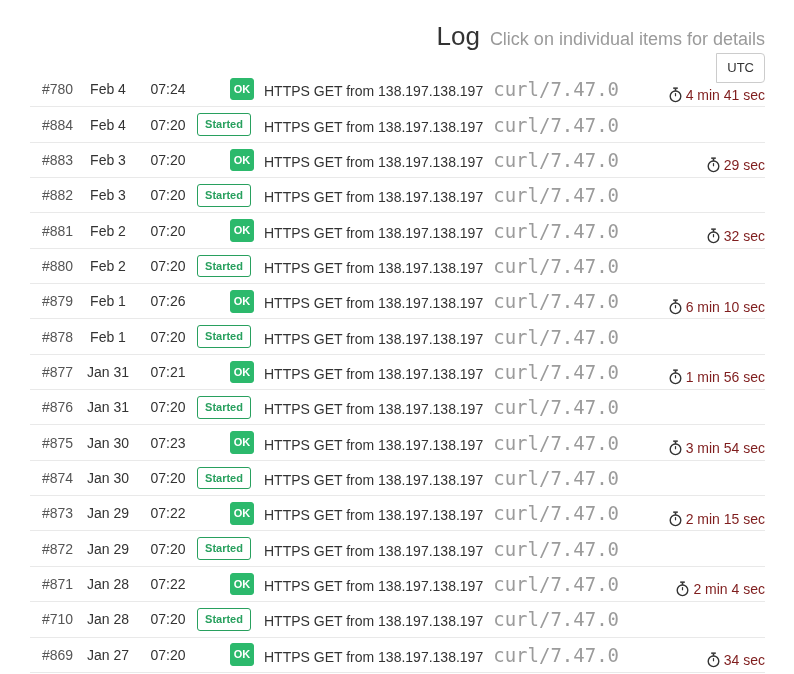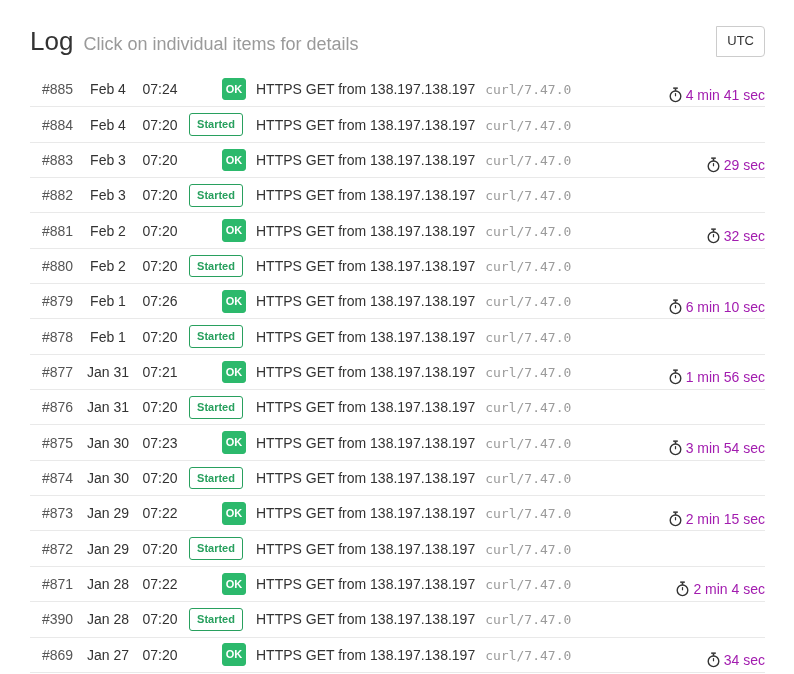--- a/index.html
+++ b/index.html
@@ -4,21 +4,21 @@
 <style>
   html,body{margin:0;padding:0;background:#fff;}
   body{
     width:794px;height:674px;overflow:hidden;
     font-family:"Liberation Sans",sans-serif;
     color:var(--text,#333);
     -webkit-font-smoothing:antialiased;
   }
   .page{padding:20px 29px 0 30px;box-sizing:border-box;}
   
-  .header{display:flex;align-items:center;height:42px;}
+  .header{display:flex;align-items:flex-end;height:42px;flex-direction:column;}
   .title-wrap{display:flex;align-items:baseline;}
   h1.page-title{margin:0;font-size:26px;font-weight:400;color:#333;line-height:32px;letter-spacing:0;}
   .subtitle{margin-left:10px;font-size:18px;color:#9a9a9a;}
   .btn-group{margin-left:auto;display:flex;margin-top:1px;}
   .btn{
     font-family:"Liberation Sans",sans-serif;
     font-size:13px;line-height:1.42;color:#333;
     background:#fff;border:1px solid #ccc;
     padding:5px 10px;cursor:pointer;white-space:nowrap;
   }
@@ -28,26 +28,26 @@
   
   .log-list{margin-top:10px;}
   .log-row{
     display:flex;align-items:center;
     height:35.35px;box-sizing:border-box;
     border-bottom:1px solid var(--row-border,#e9e9e9);
     font-size:14px;cursor:pointer;
   }
   .c-id{width:38px;padding-left:12px;color:#555;flex:none;}
   .c-date{width:56px;text-align:center;flex:none;color:#333;}
-  .c-time{width:48px;text-align:center;flex:none;color:#333;}
+  .c-time{width:48px;text-align:center;flex:none;color:#333;margin-left:8px;}
   .c-badge{width:64px;text-align:center;flex:none;}
   .c-desc{flex:1 1 auto;min-width:0;padding-left:8px;display:flex;align-items:baseline;white-space:nowrap;overflow:hidden;}
   .desc-text{color:#333;}
-  .agent{margin-left:10px;font-family:"DejaVu Sans Mono",monospace;font-size:13px;color:var(--muted,#9b9b9b);}
-  .c-dur{flex:none;display:flex;align-items:center;white-space:nowrap;color:#a21caf;margin-top:11px;}
+  .agent{margin-left:10px;font-family:"DejaVu Sans Mono",monospace;font-size:19px;color:var(--muted,#9b9b9b);}
+  .c-dur{flex:none;display:flex;align-items:center;white-space:nowrap;color:#7f1d1d;margin-top:11px;}
   .c-dur svg{margin-right:4px;display:block;}
   
   .badge{display:inline-block;font-size:11px;font-weight:700;border-radius:3px;line-height:1.15;}
   .badge-ok{background:var(--ok,#2cb96c);color:#fff;border:1px solid var(--ok,#2cb96c);padding:4px 3px;margin-left:36px;}
   .badge-started{background:#fff;color:var(--started,#28a05e);border:1px solid var(--started,#28a05e);padding:4px 7px;}
 </style>
 </head>
 <body>
 
 <div class="page">
@@ -57,21 +57,21 @@
       <h1 class="page-title">Log</h1>
       <span class="subtitle">Click on individual items for details</span>
     </div>
     <div class="btn-group">
       <button class="btn" id="btn-utc">UTC</button>
     </div>
   </div>
 
   <div class="log-list">
   <div class="log-row">
-    <div class="c-id">#885</div>
+    <div class="c-id">#780</div>
     <div class="c-date">Feb 4</div>
     <div class="c-time">07:24</div>
     <div class="c-badge">
       <span class="badge badge-ok">OK</span>
     </div>
     <div class="c-desc">
       <span class="desc-text">HTTPS GET from 138.197.138.197</span>
       <span class="agent">curl/7.47.0</span>
     </div>
     <div class="c-dur">
@@ -352,21 +352,21 @@
         <rect x="4.2" y="0.4" width="4.6" height="1.5" fill="#333"></rect>
         <rect x="5.7" y="1.7" width="1.6" height="2.2" fill="#333"></rect>
         <circle cx="6.5" cy="9.3" r="5.3" fill="none" stroke="#333" stroke-width="1.4"></circle>
         <line x1="6.5" y1="9.3" x2="6.5" y2="6.1" stroke="#333" stroke-width="1.2"></line>
       </svg>
       <span>2 min 4 sec</span>
     </div>
   </div>
 
   <div class="log-row">
-    <div class="c-id">#390</div>
+    <div class="c-id">#710</div>
     <div class="c-date">Jan 28</div>
     <div class="c-time">07:20</div>
     <div class="c-badge">
       <span class="badge badge-started">Started</span>
     </div>
     <div class="c-desc">
       <span class="desc-text">HTTPS GET from 138.197.138.197</span>
       <span class="agent">curl/7.47.0</span>
     </div>
     <div class="c-dur empty">

